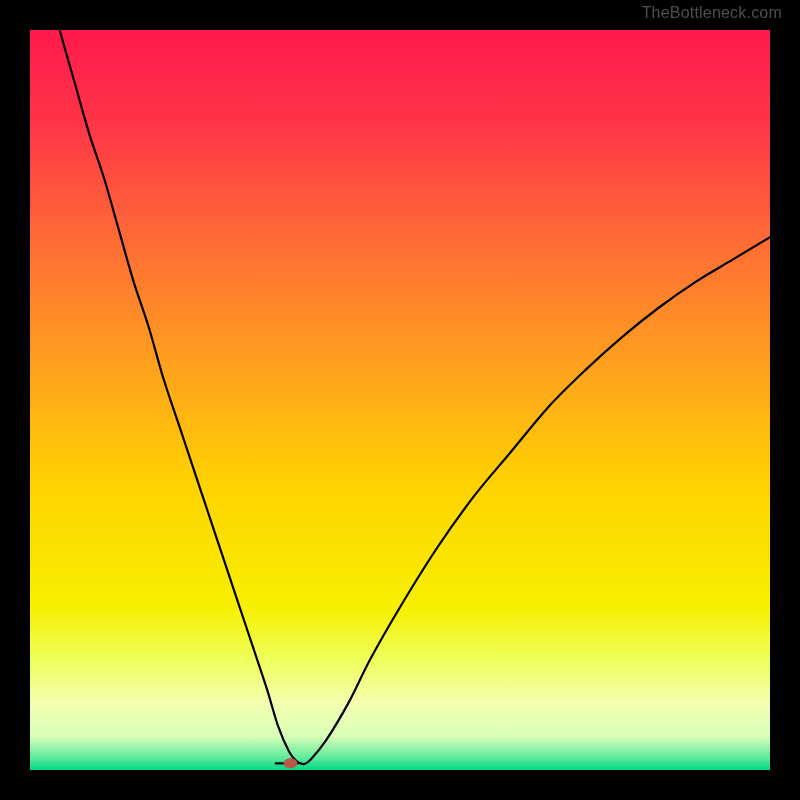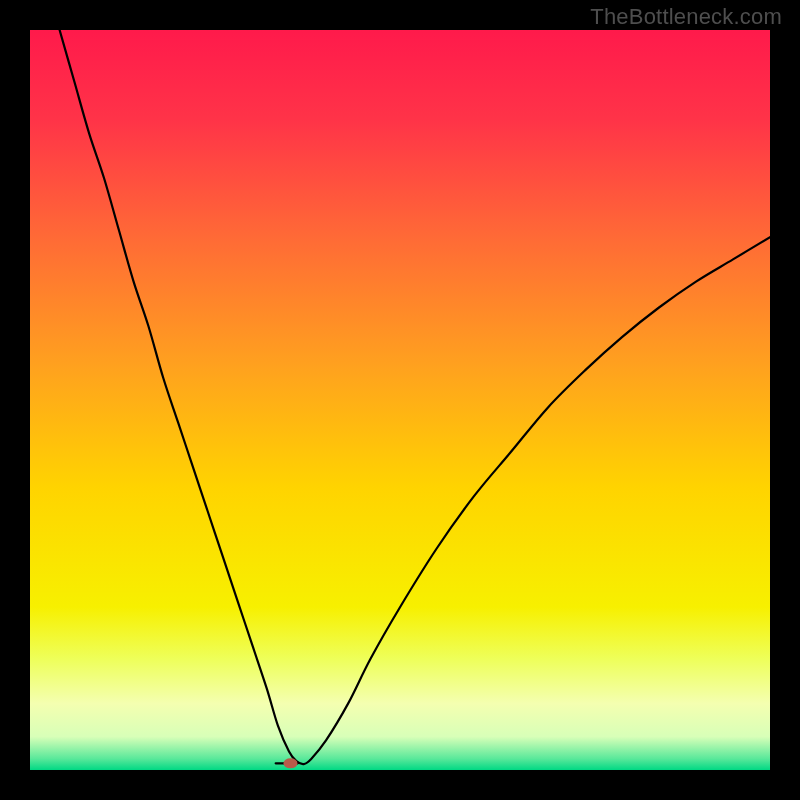--- a/index.html
+++ b/index.html
@@ -25,21 +25,21 @@
     left: 30px;
     width: 740px;
     height: 740px;
     overflow: hidden;
   }
   .watermark {
     position: absolute;
     top: 4px;
     right: 18px;
     color: #4e4e4e;
-    font-size: 22px;
+    font-size: 16px;
     font-weight: 400;
     letter-spacing: 0.2px;
     user-select: none;
   }
   svg {
     display: block;
   }
 </style>
 </head>
 <body>

